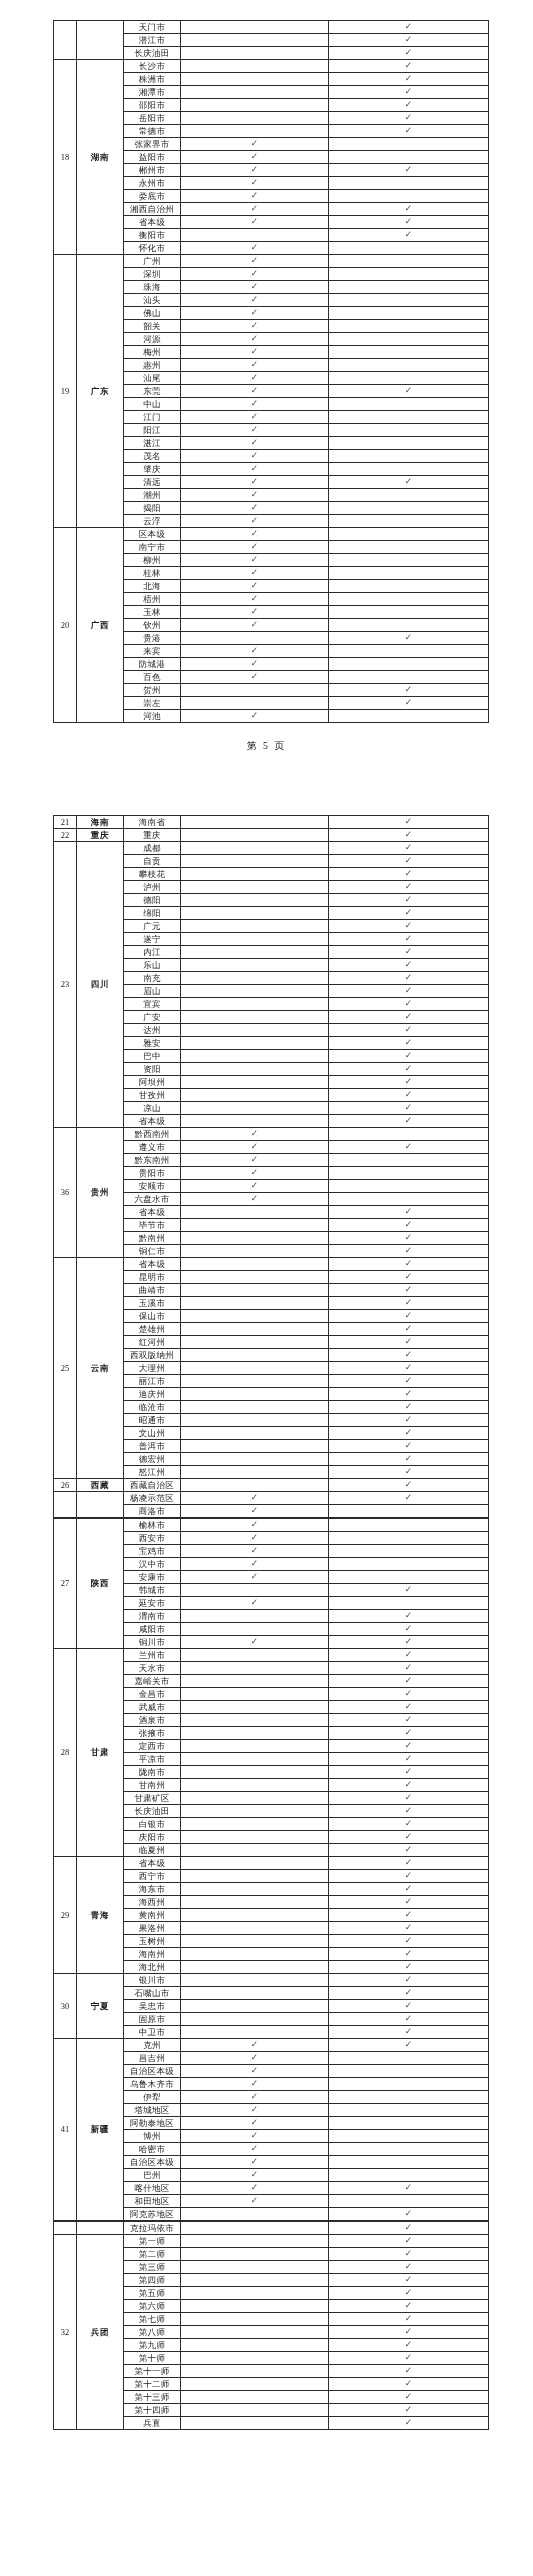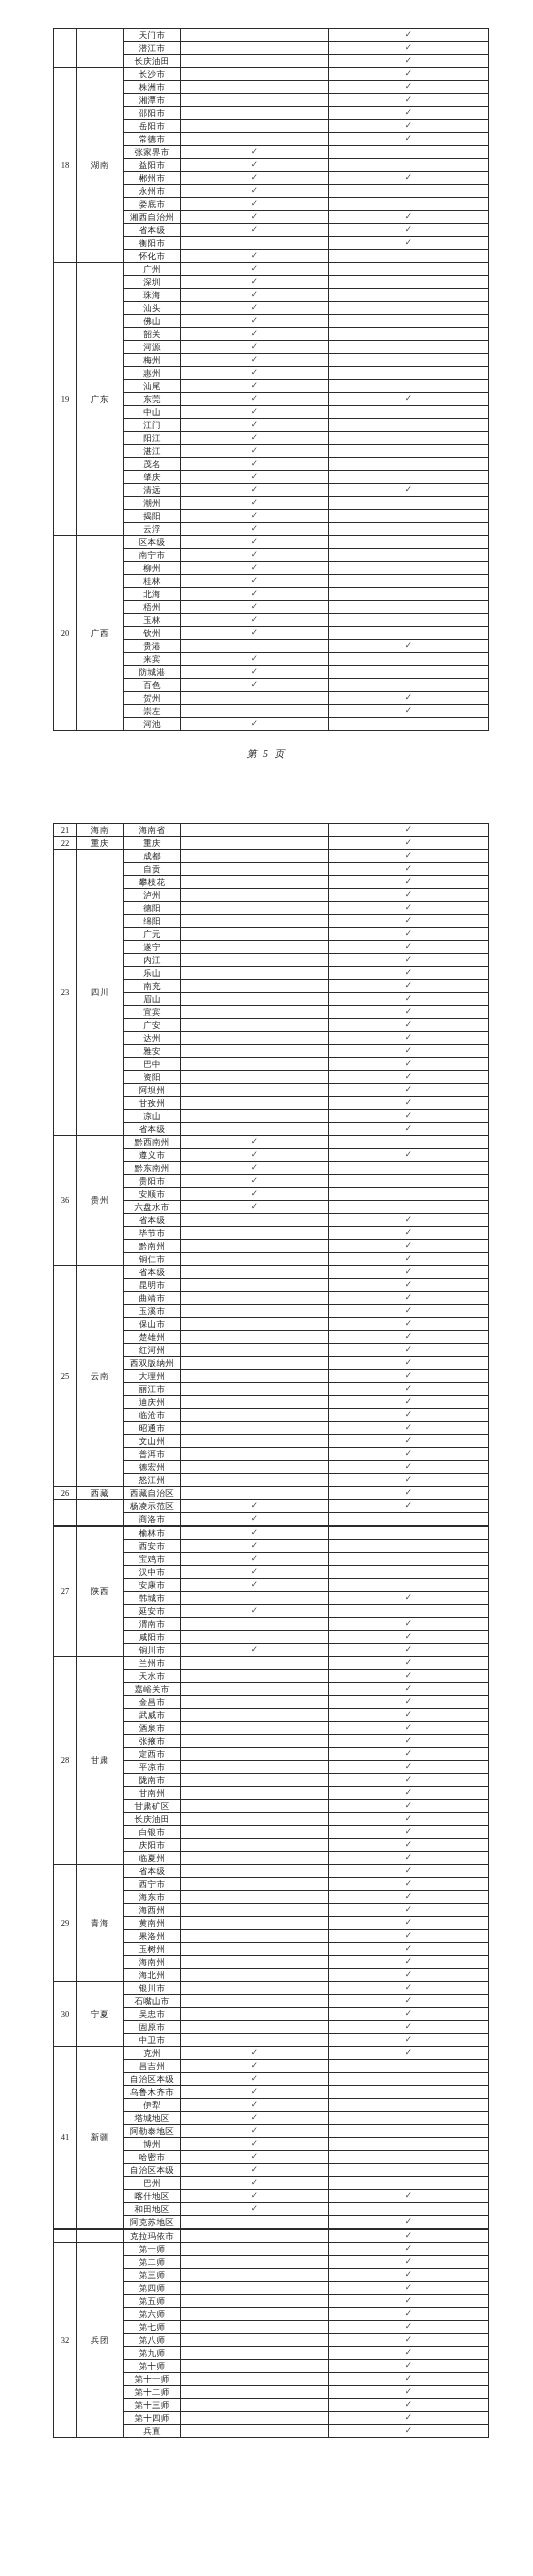--- a/index.html
+++ b/index.html
@@ -10,49 +10,48 @@
     color:#1b1b1b;
     font-family:"Liberation Serif","DejaVu Serif",serif;
   }
   .page-block{display:block;}
   .region-table{
     border-collapse:collapse;
     table-layout:fixed;
     margin-left:53px;
     border:1.3px solid #000;
   }
-  .page-block:first-of-type .region-table{margin-top:28px;}
+  .page-block:first-of-type .region-table{margin-top:20px;}
   .region-table td{
     border:0.7px solid #2b2b2b;
     height:12px;
     padding:0;
     text-align:center;
     vertical-align:middle;
     font-size:8.5px;
     line-height:1.05;
     white-space:nowrap;
     overflow:hidden;
   }
   .c-idx{font-size:7.8px;}
-  .c-prov{letter-spacing:0.7px;}
+  .c-prov{letter-spacing:0.7px;font-weight:bold;}
   .c-city{letter-spacing:0.3px;}
   .group-start td{border-top:1.3px solid #000;}
   .c-chk span{
     font-family:"DejaVu Sans",sans-serif;
     font-size:8.8px;
     color:#3f3f3f;
   }
   .page-label{
     margin:17px 0 62px 0;
     width:533px;
     text-align:center;
     font-size:9.8px;
     letter-spacing:2px;
     color:#222;
-    font-style:italic;
   }
   .page-block:last-of-type .page-label{margin-top:26px;margin-bottom:13px;}
 </style>
 </head>
 <body>
 
 <main id="doc-root">
     <section class="page-block">
       <table class="region-table">
         <colgroup>

